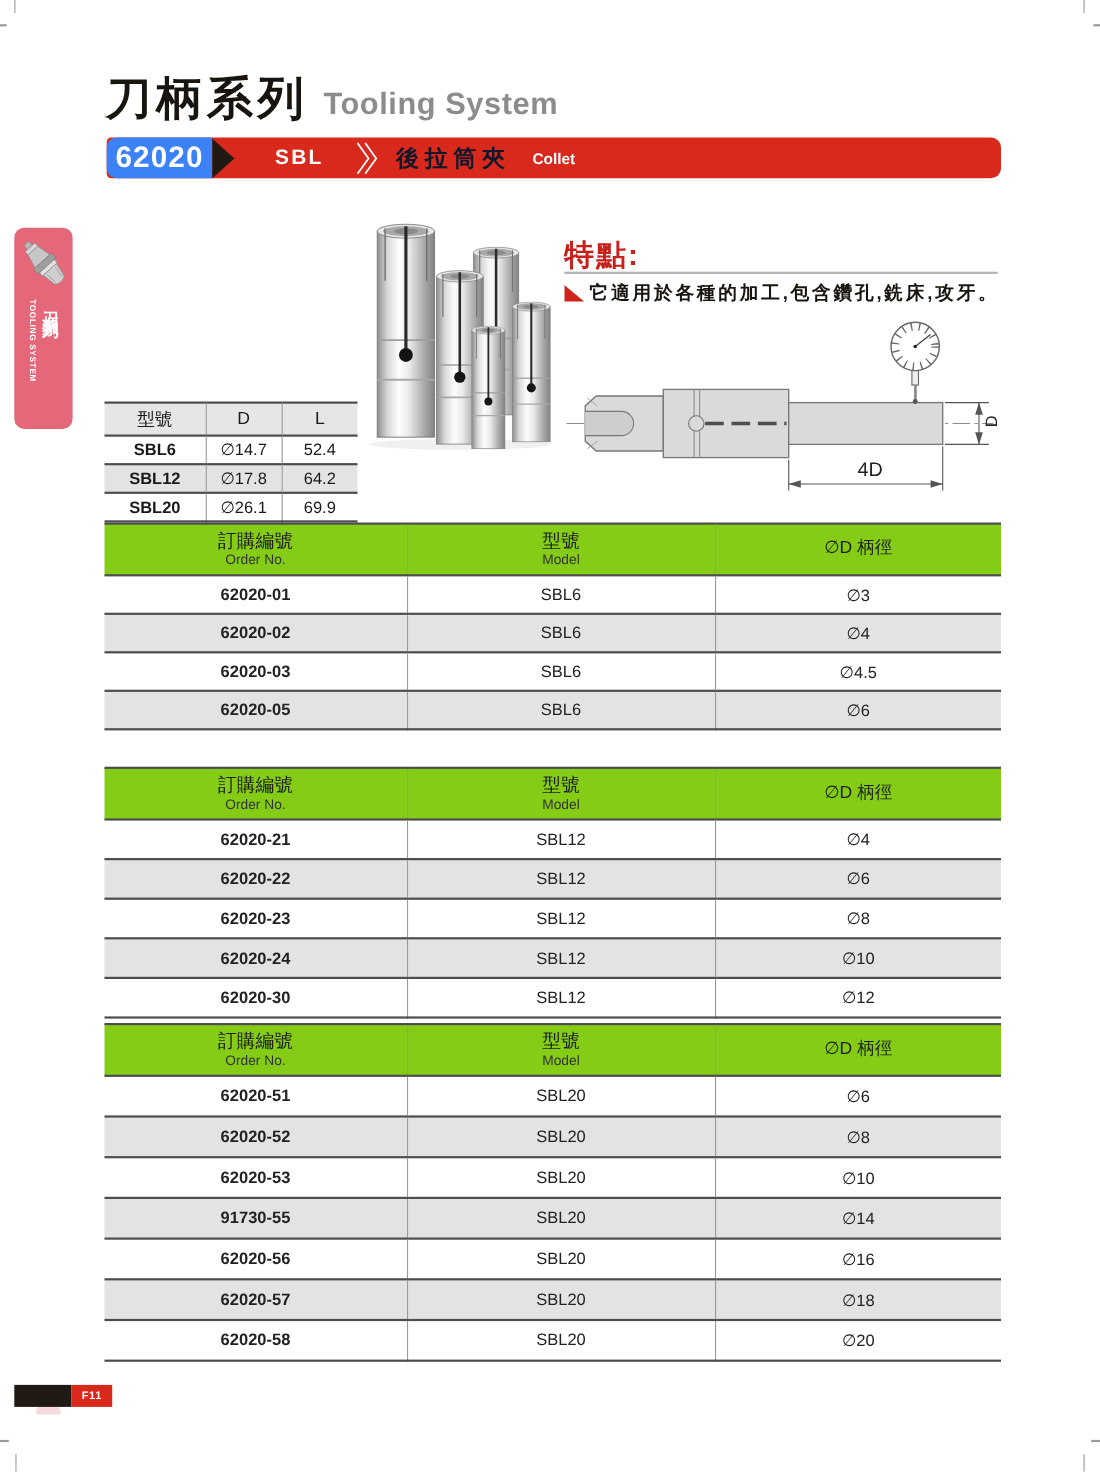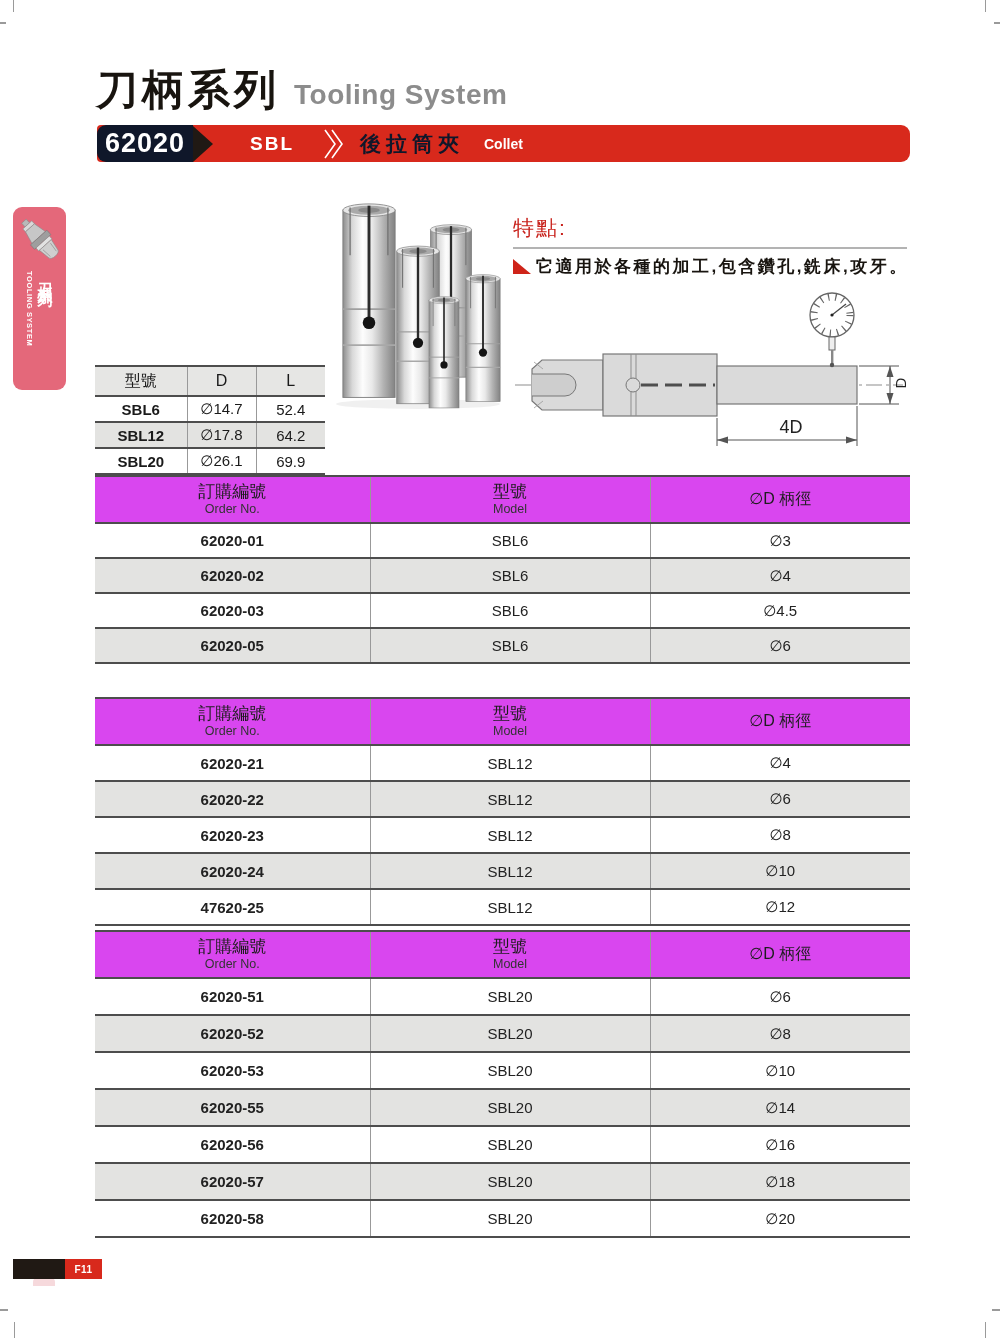--- a/index.html
+++ b/index.html
@@ -14,61 +14,61 @@
   .crop{position:absolute;background:#9a9a9a;}
 
   
   .title-wrap{left:96px;top:62px;display:flex;align-items:baseline;gap:14px;}
   .title-zh{font-size:42px;font-weight:bold;color:#18140f;letter-spacing:4px;}
   .title-en{font-size:28px;font-weight:bold;color:#8c8c8c;letter-spacing:0.5px;}
 
   
   .banner{left:97px;top:125px;width:813px;height:37px;background:#d8291c;
     border-radius:4px 9px 9px 4px;display:flex;align-items:center;}
-  .banner-chip{width:96px;height:37px;background:#0f172a;border-radius:9px 0 0 9px;
+  .banner-chip{width:96px;height:37px;background:#3b82f6;border-radius:9px 0 0 9px;
     display:flex;align-items:center;justify-content:center;}
   .banner-chip span{color:#fff;font-size:27px;font-weight:bold;letter-spacing:1px;}
   .banner-arrow{width:0;height:0;border-left:20px solid #201914;
     border-top:18.5px solid transparent;border-bottom:18.5px solid transparent;}
   .banner-model{color:#fff;font-size:19px;font-weight:bold;letter-spacing:2px;margin-left:37px;}
   .banner-chev{margin-left:28px;display:flex;align-items:center;}
   .banner-name{color:#0f172a;font-size:21px;font-weight:bold;letter-spacing:5px;margin-left:16px;}
   .banner-name-en{color:#fff;font-size:14px;font-weight:bold;margin-left:20px;}
 
   
   .side-tab{left:13px;top:207px;width:53px;height:183px;background:#e4687a;
     border-radius:9px;display:flex;flex-direction:column;align-items:center;}
   .side-tab .holder{margin-top:6px;}
   .tab-texts{display:flex;flex-direction:row;align-items:flex-start;margin-top:2px;gap:1px;}
   .tab-en{writing-mode:vertical-rl;font-size:7.5px;color:#fff;letter-spacing:0.6px;font-weight:bold;}
   .tab-zh{writing-mode:vertical-rl;font-size:15px;color:#fff;font-weight:bold;letter-spacing:3px;}
   .tab-ghost{left:33px;top:1277px;width:22px;height:9px;background:#f6d9dc;border-radius:5px 5px 0 0;}
 
   
-  .feat-head{left:513px;top:214px;font-size:21px;font-weight:normal;color:#c8201a;letter-spacing:2px;}
+  .feat-head{left:513px;top:214px;font-size:27px;font-weight:bold;color:#c8201a;letter-spacing:2px;}
   .feat-rule{left:513px;top:247px;width:394px;height:2px;background:#b3b3b3;}
   .feat-line{left:513px;top:255px;display:flex;align-items:flex-start;gap:5px;text-align:right;}
   .feat-tri{margin-top:3px;flex:0 0 auto;}
   .feat-text{font-size:17px;color:#18140f;letter-spacing:2.5px;font-weight:bold;}
 
   
   .spec-wrap{left:95px;top:365px;width:230px;}
   table{border-collapse:collapse;width:100%;table-layout:fixed;}
   .spec-wrap table{border-bottom:2px solid #4d4d4d;}
   .spec-wrap th{height:26px;background:#e6e6e4;font-size:16px;font-weight:normal;
     border-top:2px solid #4d4d4d;border-bottom:2px solid #4d4d4d;}
   .spec-wrap td{height:22px;text-align:center;font-size:15px;border-top:2px solid #4d4d4d;}
   .spec-wrap th + th, .spec-wrap td + td{border-left:1px solid #999;}
   .spec-wrap tbody tr:nth-child(even){background:#e3e3e1;}
   .spec-wrap td.c-bold{font-weight:bold;font-size:15px;}
 
   
   .order-wrap{left:95px;width:815px;}
   .order-wrap table{border-bottom:2px solid #4d4d4d;}
-  .order-wrap th{background:#d946ef;border-top:2px solid #4d4d4d;border-bottom:2px solid #4d4d4d;
+  .order-wrap th{background:#84cc16;border-top:2px solid #4d4d4d;border-bottom:2px solid #4d4d4d;
     padding:4px 0 5px 0;font-weight:normal;}
   .order-wrap td{text-align:center;font-size:15px;color:#222;border-top:2px solid #4d4d4d;}
   .order-wrap th + th, .order-wrap td + td{border-left:1px solid #999;}
   .order-wrap tbody tr:nth-child(even){background:#e3e3e1;}
   .order-wrap td.c-bold{font-weight:bold;}
   .t1 td{height:31px;} .t2 td{height:32px;} .t3 td{height:33px;}
   .h-zh{font-size:17px;color:#1d1d1d;line-height:20px;}
   .h-en{font-size:12.5px;color:#333;line-height:14px;}
   .h-one{font-size:16px;color:#1d1d1d;line-height:36px;}
 
@@ -342,21 +342,21 @@
           <td class="c-bold">62020-23</td>
           <td>SBL12</td>
           <td>∅8</td>
         </tr>
         <tr>
           <td class="c-bold">62020-24</td>
           <td>SBL12</td>
           <td>∅10</td>
         </tr>
         <tr>
-          <td class="c-bold">47620-25</td>
+          <td class="c-bold">62020-30</td>
           <td>SBL12</td>
           <td>∅12</td>
         </tr>
       </tbody>
   </table>
 </div>
 
 <div class="abs order-wrap" style="top:930px;">
   <table class="t3">
     <colgroup>
@@ -389,21 +389,21 @@
           <td class="c-bold">62020-52</td>
           <td>SBL20</td>
           <td>∅8</td>
         </tr>
         <tr>
           <td class="c-bold">62020-53</td>
           <td>SBL20</td>
           <td>∅10</td>
         </tr>
         <tr>
-          <td class="c-bold">62020-55</td>
+          <td class="c-bold">91730-55</td>
           <td>SBL20</td>
           <td>∅14</td>
         </tr>
         <tr>
           <td class="c-bold">62020-56</td>
           <td>SBL20</td>
           <td>∅16</td>
         </tr>
         <tr>
           <td class="c-bold">62020-57</td>

